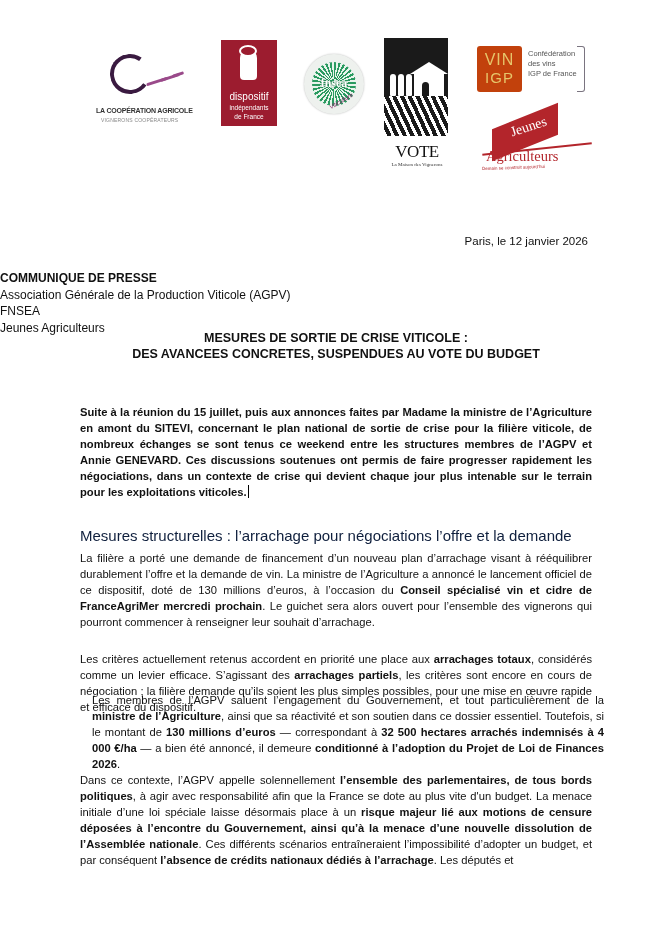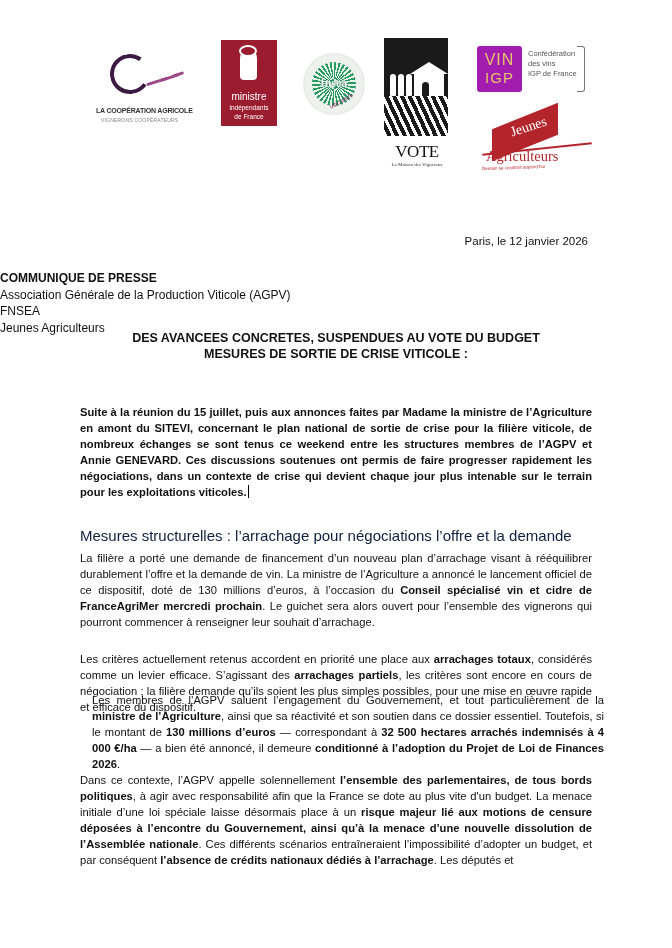--- a/index.html
+++ b/index.html
@@ -40,21 +40,21 @@
   #logo-cnaoc .roof { position: absolute; left: 26px; top: 24px; width: 0; height: 0; border-left: 19px solid transparent; border-right: 19px solid transparent; border-bottom: 12px solid #fff; }
   #logo-cnaoc .door { position: absolute; left: 38px; top: 44px; width: 7px; height: 14px; background: #1a1a1a; border-radius: 4px 4px 0 0; }
   #logo-cnaoc .tree { position: absolute; top: 36px; width: 6px; height: 22px; background: #fff; border-radius: 3px 3px 1px 1px; }
   #logo-cnaoc .ground { position: absolute; left: 0; top: 58px; width: 64px; height: 40px;
     background: repeating-linear-gradient(65deg, #fff 0 3px, #1a1a1a 3px 7px); }
   #logo-cnaoc .name { position: absolute; left: 0; top: 104px; width: 66px; text-align: center; font-family: "Liberation Serif", serif; font-size: 17px; color: #111; letter-spacing: -0.5px; }
   #logo-cnaoc .sub { position: absolute; left: 0; top: 124px; width: 66px; text-align: center; font-family: "Liberation Serif", serif; font-size: 5px; color: #333; }
 
   
   #logo-vinigp { left: 477px; top: 46px; width: 110px; height: 50px; }
-  #logo-vinigp .box { position: absolute; left: 0; top: 0; width: 45px; height: 46px; background: #a21caf; border-radius: 3px; }
+  #logo-vinigp .box { position: absolute; left: 0; top: 0; width: 45px; height: 46px; background: #c2410c; border-radius: 3px; }
   #logo-vinigp .vin { position: absolute; left: 0; top: 5px; width: 45px; text-align: center; color: #e6c56a; font-size: 16px; letter-spacing: 1px; }
   #logo-vinigp .igp { position: absolute; left: 0; top: 23px; width: 45px; text-align: center; color: #e6c56a; font-size: 15px; letter-spacing: 1px; }
   #logo-vinigp .txt { position: absolute; left: 51px; top: 3px; font-size: 7.5px; color: #555; line-height: 10px; white-space: nowrap; }
   #logo-vinigp .bracket { position: absolute; left: 100px; top: 0; width: 8px; height: 46px; border: 1.5px solid #7a7480; border-left: none; border-radius: 0 3px 3px 0; }
 
   
   #logo-ja { left: 480px; top: 110px; width: 120px; height: 62px; }
   #logo-ja .flag { position: absolute; left: 12px; top: 6px; width: 66px; height: 32px; background: #b3252b; transform: skewY(-22deg); }
   #logo-ja .jeunes { position: absolute; left: 30px; top: 9px; color: #fff; font-family: "Liberation Serif", serif; font-size: 14px; transform: rotate(-18deg); }
   #logo-ja .line { position: absolute; left: 2px; top: 38px; width: 110px; height: 1.5px; background: #b3252b; transform: rotate(-6deg); }
@@ -87,21 +87,21 @@
     <div class="stroke" style="left:50px;top:30px;width:22px;"></div>
     <div class="stroke" style="left:64px;top:26px;width:20px;"></div>
     <div class="stroke" style="left:76px;top:23px;width:12px;"></div>
     <div class="t1">LA COOPÉRATION AGRICOLE</div>
     <div class="t2">VIGNERONS COOPÉRATEURS</div>
   </div>
 
   <div class="logo" id="logo-vif">
     <div class="figure"></div>
     <div class="figure-head"></div>
-    <div class="l1">ministre</div>
+    <div class="l1">dispositif</div>
     <div class="l2">indépendants</div>
     <div class="l3">de France</div>
   </div>
 
   <div class="logo" id="logo-fnsea">
     <div class="ring"></div>
     <div class="burst"></div>
     <div class="word">fnsea</div>
     <div class="vit">Viticulture</div>
   </div>
@@ -145,22 +145,22 @@
 <div class="date">Paris, le 12 janvier 2026</div>
 
 <div class="header-block">
   <div class="cp">COMMUNIQUE DE PRESSE</div>
   <div>Association Générale de la Production Viticole (AGPV)</div>
   <div>FNSEA</div>
   <div>Jeunes Agriculteurs</div>
 </div>
 
 <div class="title">
+  <div>MESURES DE SORTIE DE CRISE VITICOLE :</div>
   <div>DES AVANCEES CONCRETES, SUSPENDUES AU VOTE DU BUDGET</div>
-  <div>MESURES DE SORTIE DE CRISE VITICOLE :</div>
 </div>
 
 <div class="body intro"><span>Suite à la réunion du 15 juillet, puis aux annonces faites par Madame la ministre de l’Agriculture en amont du SITEVI, concernant le plan national de sortie de crise pour la filière viticole, de nombreux échanges se sont tenus ce weekend entre les structures membres de l’AGPV et Annie GENEVARD. Ces discussions soutenues ont permis de faire progresser rapidement les négociations, dans un contexte de crise qui devient chaque jour plus intenable sur le terrain pour les exploitations viticoles.</span><span class="caret"></span></div>
 
 <div class="section-title">Mesures structurelles : l’arrachage pour négociations l’offre et la demande</div>
 
 <div class="body p1"><span>La filière a porté une demande de financement d’un nouveau plan d’arrachage visant à rééquilibrer durablement l’offre et la demande de vin. La ministre de l’Agriculture a annoncé le lancement officiel de ce dispositif, doté de 130 millions d’euros, à l’occasion du </span><span class="b">Conseil spécialisé vin et cidre de FranceAgriMer mercredi prochain</span><span>. Le guichet sera alors ouvert pour l’ensemble des vignerons qui pourront commencer à renseigner leur souhait d’arrachage.</span></div>
 
 <div class="body p2"><span>Les critères actuellement retenus accordent en priorité une place aux </span><span class="b">arrachages totaux</span><span>, considérés comme un levier efficace. S’agissant des </span><span class="b">arrachages partiels</span><span>, les critères sont encore en cours de négociation ; la filière demande qu’ils soient les plus simples possibles, pour une mise en œuvre rapide et efficace du dispositif.</span></div>
 

